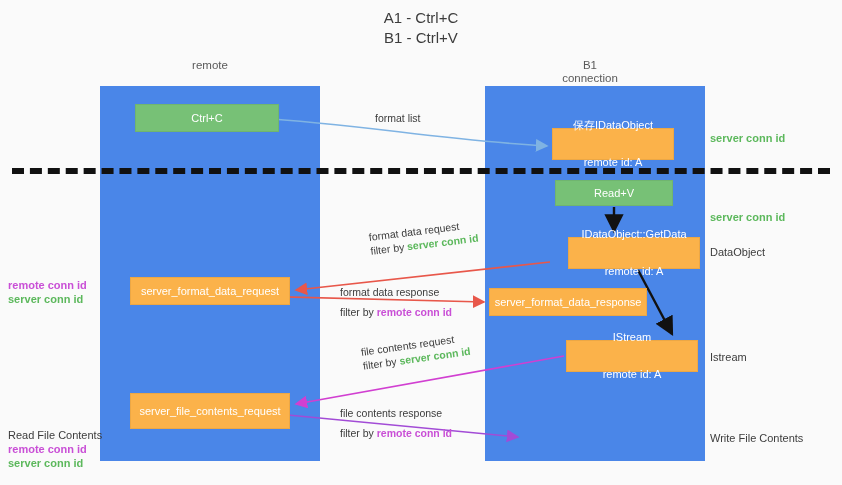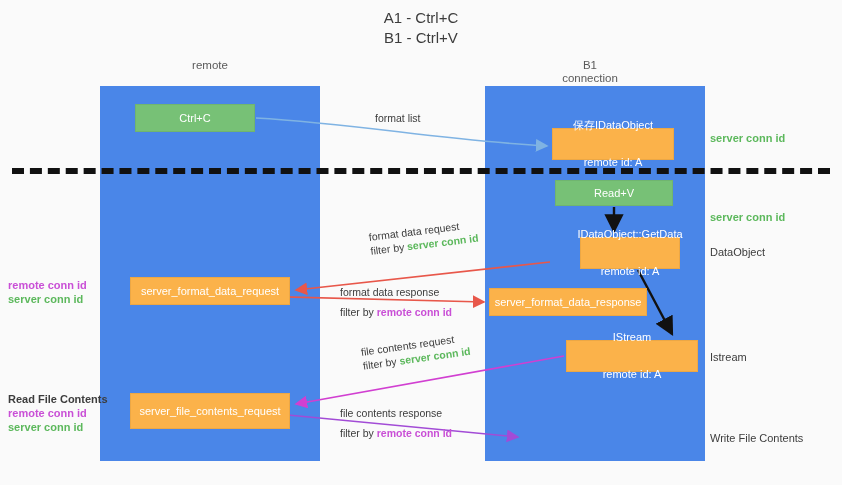--- a/index.html
+++ b/index.html
@@ -41,44 +41,44 @@
   
   .node{
     box-sizing:border-box;
     display:flex;flex-direction:column;align-items:center;justify-content:center;
     color:#ffffff;font-size:11px;line-height:13px;text-align:center;
     border:1px solid rgba(0,0,0,.06);
   }
   .green{background:#77c176;}
   .orange{background:#fbb24a;gap:24px;}
 
-  #box-ctrl-c{left:135px;top:104px;width:120px;height:28px;}
+  #box-ctrl-c{left:135px;top:104px;width:144px;height:28px;}
   #box-save-idataobject{left:552px;top:128px;width:122px;height:32px;}
   #box-ctrl-v{left:555px;top:180px;width:118px;height:26px;}
-  #box-getdata{left:580px;top:237px;width:100px;height:32px;text-align:right;}
+  #box-getdata{left:568px;top:237px;width:132px;height:32px;text-align:right;}
   #box-fmt-req{left:130px;top:277px;width:160px;height:28px;}
   #box-fmt-resp{left:489px;top:288px;width:158px;height:28px;}
   #box-istream{left:566px;top:340px;width:132px;height:32px;}
   #box-file-req{left:130px;top:393px;width:160px;height:36px;}
   #box-file-resp{left:523px;top:424px;width:162px;height:28px;}
 
   
   .note{font-size:11px;line-height:14px;}
   .srv{color:#5cb85c;font-weight:bold;}
   .rmt{color:#c94fd6;font-weight:bold;}
 
   #note-srv-1{left:710px;top:131px;}
   #note-srv-2{left:710px;top:210px;}
   #note-dataobject{left:710px;top:245px;color:#3c3c3c;}
   #note-istream{left:710px;top:350px;color:#3c3c3c;}
   #note-writefile{left:710px;top:431px;color:#3c3c3c;}
 
   #note-left-1{left:8px;top:278px;text-align:left;}
   #note-left-2{left:8px;top:392px;text-align:left;}
-  #note-left-2 .hdr{color:#3c3c3c;font-weight:bold;}
+  #note-left-2 .hdr{color:#3c3c3c;font-weight:normal;margin-top:36px;}
 
   
   .edge-label{font-size:10.5px;line-height:14px;color:#3c3c3c;white-space:nowrap;}
   #lbl-format-list{left:375px;top:111px;}
   #lbl-fmt-req{left:368px;top:230px;transform:rotate(-7deg);transform-origin:left top;}
   #lbl-fmt-resp{left:340px;top:285px;}
   #lbl-file-req{left:360px;top:345px;transform:rotate(-8deg);transform-origin:left top;}
   #lbl-file-resp{left:340px;top:406px;}
   #lbl-fmt-resp .l2,#lbl-file-resp .l2{display:block;margin-top:6px;}
   .edge-label .l1{display:block;}

